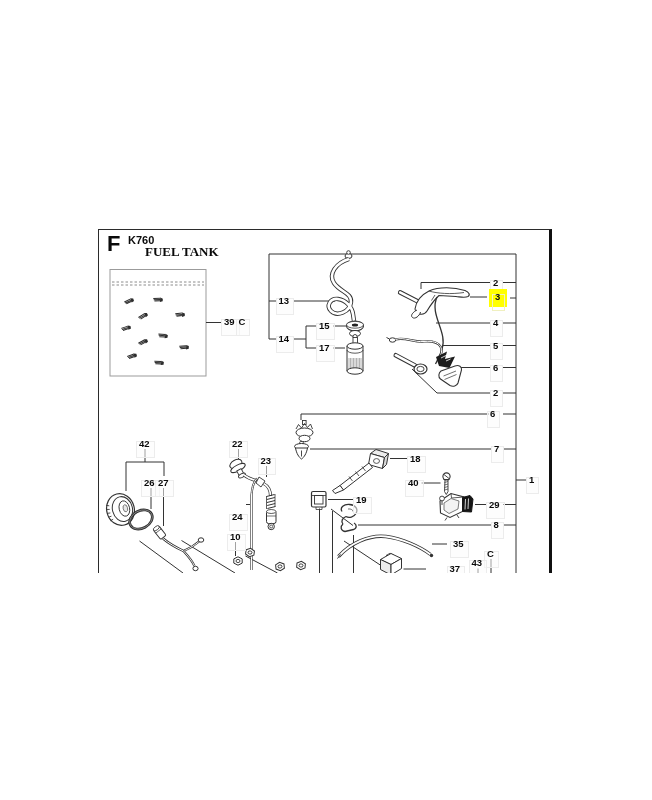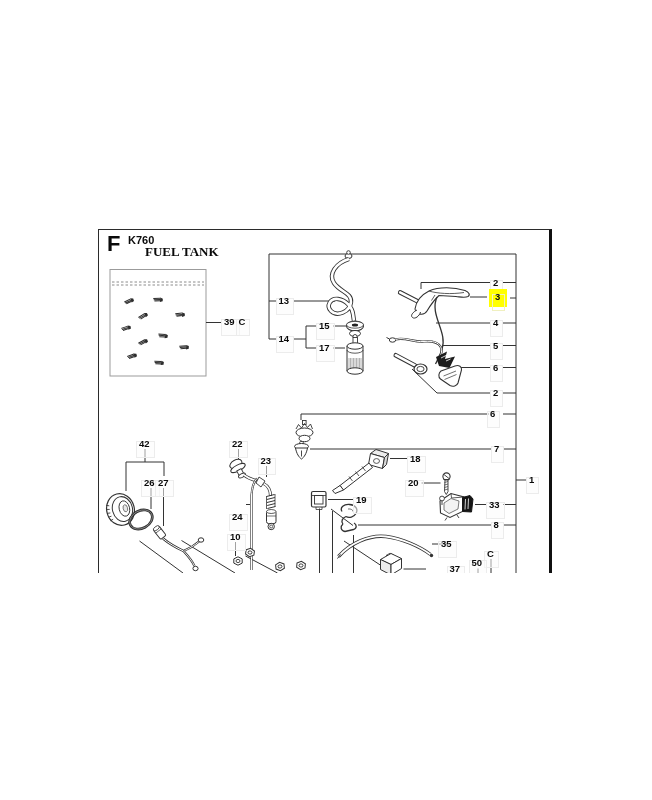--- a/index.html
+++ b/index.html
@@ -296,34 +296,34 @@
 
   <div class="co" style="left:394px;top:47.5px">2</div>
   <div class="co hl" style="left: 396px; top: 62px; --hl-color: #ffff00;">3</div>
   <div class="co" style="left:394px;top:88px">4</div>
   <div class="co" style="left:394px;top:110.5px">5</div>
   <div class="co" style="left:394px;top:132.5px">6</div>
   <div class="co" style="left:394px;top:158px">2</div>
   <div class="co" style="left:391px;top:179px">6</div>
   <div class="co" style="left:395px;top:214px">7</div>
   <div class="co" style="left:430px;top:245px">1</div>
-  <div class="co" style="left:390px;top:270px">33</div>
+  <div class="co" style="left:390px;top:270px">29</div>
   <div class="co" style="left:394.5px;top:290px">8</div>
   <div class="co" style="left:388px;top:319px">C</div>
 
   <div class="co" style="left:311px;top:223.5px">18</div>
-  <div class="co" style="left:309px;top:248px">20</div>
+  <div class="co" style="left:309px;top:248px">40</div>
   <div class="co" style="left:257px;top:265px">19</div>
 
   <div class="co" style="left:133px;top:208.5px">22</div>
   <div class="co" style="left:161.5px;top:225.5px">23</div>
   <div class="co" style="left:133px;top:282px">24</div>
   <div class="co" style="left:40px;top:208.5px">42</div>
   <div class="co" style="left:45px;top:247.5px">26</div>
   <div class="co" style="left:59px;top:247.5px">27</div>
   <div class="co" style="left:131px;top:302px">10</div>
 
-  <div class="co" style="left:342px;top:308.5px">35</div>
+  <div class="co" style="left:354px;top:308.5px">35</div>
   <div class="co" style="left:329px;top:354px">36</div>
   <div class="co" style="left:350.5px;top:333.5px">37</div>
-  <div class="co" style="left:372.5px;top:328px">50</div>
+  <div class="co" style="left:372.5px;top:328px">43</div>
 
 </div>
 
 </body></html>

